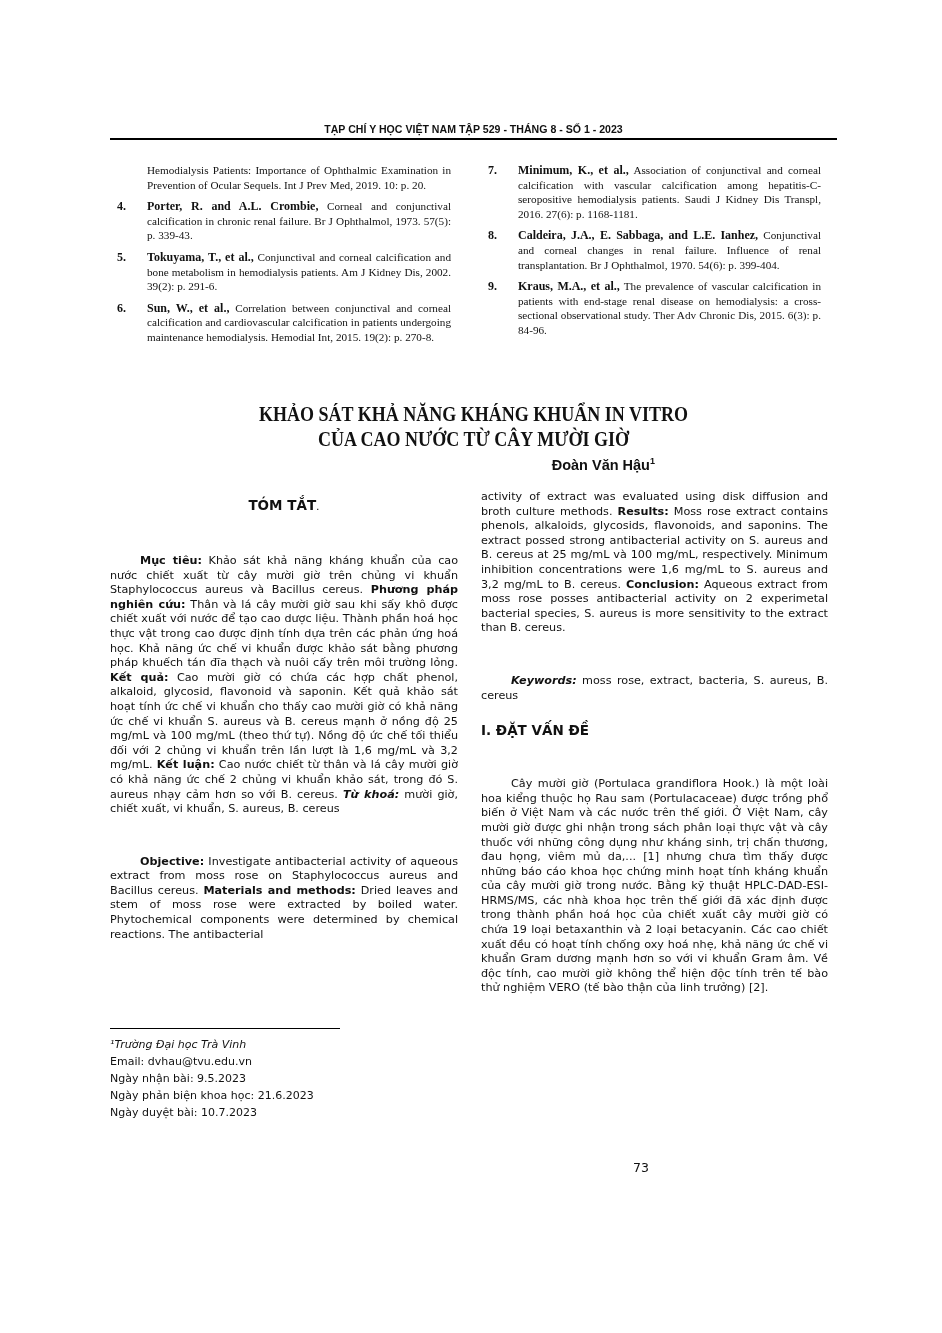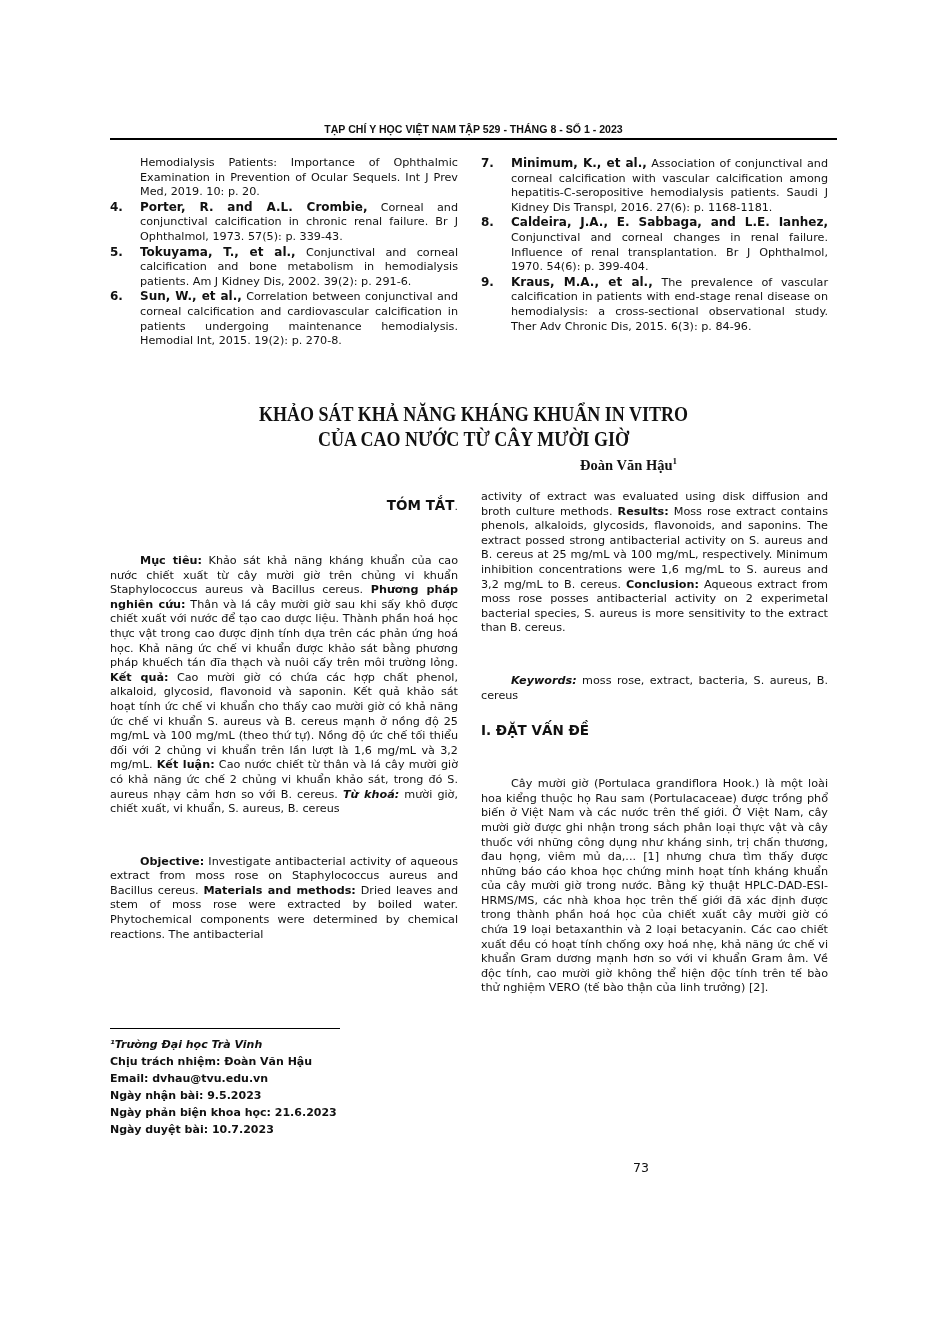--- a/index.html
+++ b/index.html
@@ -6,36 +6,36 @@
   body { width: 942px; height: 1333px; position: relative; overflow: hidden; color: #111; }
   .page { position: absolute; left: 0; top: 0; width: 763px; height: 1333px; }
   .running-head { position: absolute; left: 110px; width: 727px; top: 123px; text-align: center;
     font-family: "Liberation Sans", sans-serif; font-weight: bold; font-size: 11.5px; letter-spacing: 0px; transform: scaleX(0.92); }
   .head-rule { position: absolute; left: 110px; width: 727px; top: 138px; height: 2px; background: #000; }
   .col { position: absolute; font-family: "DejaVu Sans", sans-serif; font-size: 11.2px; line-height: 14.6px; text-align: justify; }
   .col-left { left: 110px; width: 348px; }
   .col-right { left: 481px; width: 347px; }
   .refs-left { top: 156px; }
   .refs-right { top: 156px; }
-  .ref { position: relative; padding-left: 30px; margin: 0; }
+  .ref { position: relative; padding-left: 30px; margin: 7px; font-family: Liberation Serif, serif; }
   .ref .num { position: absolute; left: 0; top: 0; font-weight: bold; font-size: 12px; }
   .ref .auth { font-weight: bold; font-size: 12px; }
   .ref.cont { padding-left: 30px; }
   .title { position: absolute; left: 110px; width: 727px; top: 402px; text-align: center;
     font-family: "Liberation Serif", serif; font-weight: bold; font-size: 20px; line-height: 25px; transform: scaleX(0.9); }
-  .author { position: absolute; right: 86px; top: 456px; font-family: Liberation Serif, serif; font-weight: bold; font-size: 14.5px; }
+  .author { position: absolute; right: 108px; top: 456px; font-family: Liberation Sans, sans-serif; font-weight: bold; font-size: 14.5px; }
   .author sup { font-size: 9px; }
   .abstract-vi { top: 496px; }
-  .h-section { font-family: "DejaVu Sans", sans-serif; font-weight: bold; font-size: 13.5px; line-height: 18px; margin: 0 0 1px 0; text-align: right; }
+  .h-section { font-family: "DejaVu Sans", sans-serif; font-weight: bold; font-size: 13.5px; line-height: 18px; margin: 0 0 1px 0; text-align: center; }
   .indent { text-indent: 30px; margin-top: 38px; }
   p { margin: 0; }
   b { font-weight: bold; }
   .en-title { text-align: center; font-size: 13.4px; line-height: 17px; margin: 2px 0 2px 0; }
   .footnote-rule { position: absolute; left: 110px; top: 1028px; width: 230px; height: 1px; background: #000; }
-  .footnote { position: absolute; left: 110px; top: 1036px; width: 348px; font-family: "DejaVu Sans", sans-serif; font-size: 11px; line-height: 17px; font-weight: bold; }
+  .footnote { position: absolute; left: 110px; top: 1036px; width: 348px; font-family: "DejaVu Sans", sans-serif; font-size: 11px; line-height: 17px; }
   .footnote .aff { font-style: italic; }
   .right-main { top: 490px; }
   .section-head { font-family: "DejaVu Sans", sans-serif; font-weight: bold; font-size: 13.5px; line-height: 18px; margin-top: 18px; }
   .page-num { position: absolute; right: 114px; top: 1160px; font-family: "DejaVu Sans", sans-serif; font-size: 12.5px; }
 </style>
 </head>
 <body>
 
 <div class="page">
 
@@ -92,21 +92,20 @@
     </p>
 
     <p class="indent">
       <b>Objective:</b><span> Investigate antibacterial activity of aqueous extract from moss rose on Staphylococcus aureus and Bacillus cereus. </span><b>Materials and methods:</b><span> Dried leaves and stem of moss rose were extracted by boiled water. Phytochemical components were determined by chemical reactions. The antibacterial</span>
     </p>
   </div>
 
   <div class="footnote-rule"></div>
   <div class="footnote">
     <div class="aff">¹Trường Đại học Trà Vinh</div>
-    <div>Chịu trách nhiệm: Đoàn Văn Hậu</div>
     <div>Email: dvhau@tvu.edu.vn</div>
     <div>Ngày nhận bài: 9.5.2023</div>
     <div>Ngày phản biện khoa học: 21.6.2023</div>
     <div>Ngày duyệt bài: 10.7.2023</div>
   </div>
 
   <div class="col col-right right-main">
     <p>
       <span>activity of extract was evaluated using disk diffusion and broth culture methods. </span><b>Results:</b><span> Moss rose extract contains phenols, alkaloids, glycosids, flavonoids, and saponins. The extract possed strong antibacterial activity on S. aureus and B. cereus at 25 mg/mL và 100 mg/mL, respectively. Minimum inhibition concentrations were 1,6 mg/mL to S. aureus and 3,2 mg/mL to B. cereus. </span><b>Conclusion:</b><span> Aqueous extract from moss rose posses antibacterial activity on 2 experimetal bacterial species, S. aureus is more sensitivity to the extract than B. cereus.</span>
     </p>

